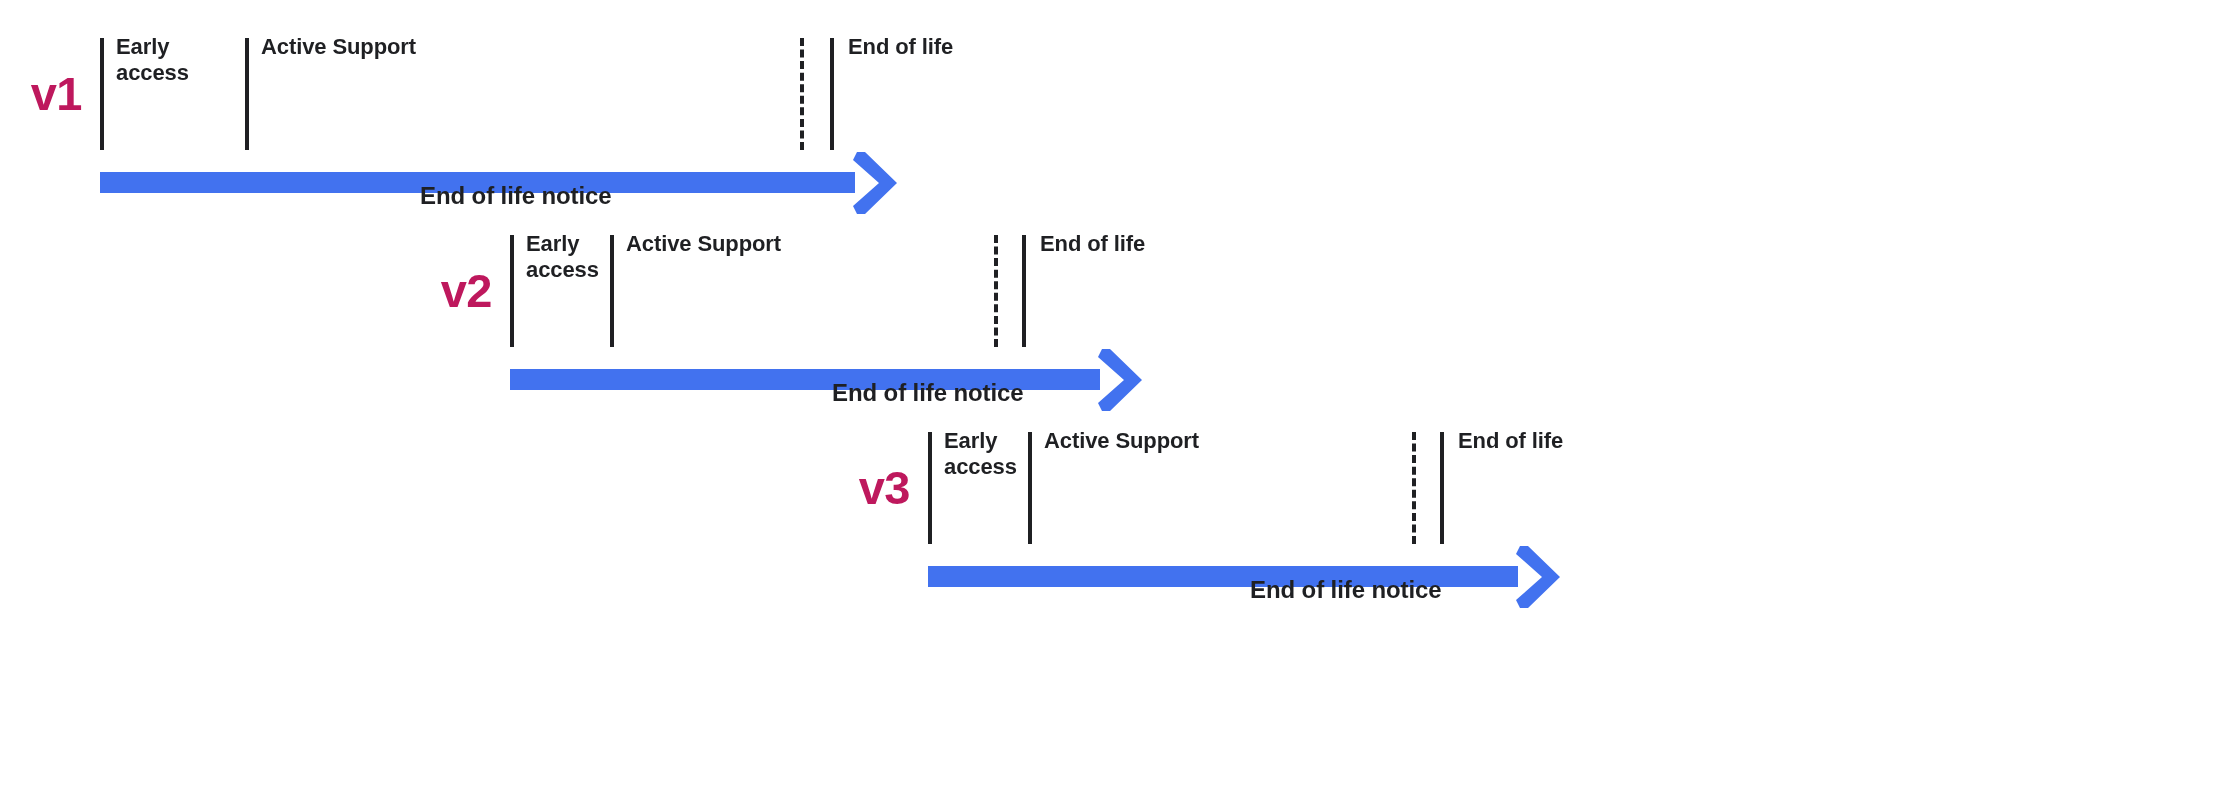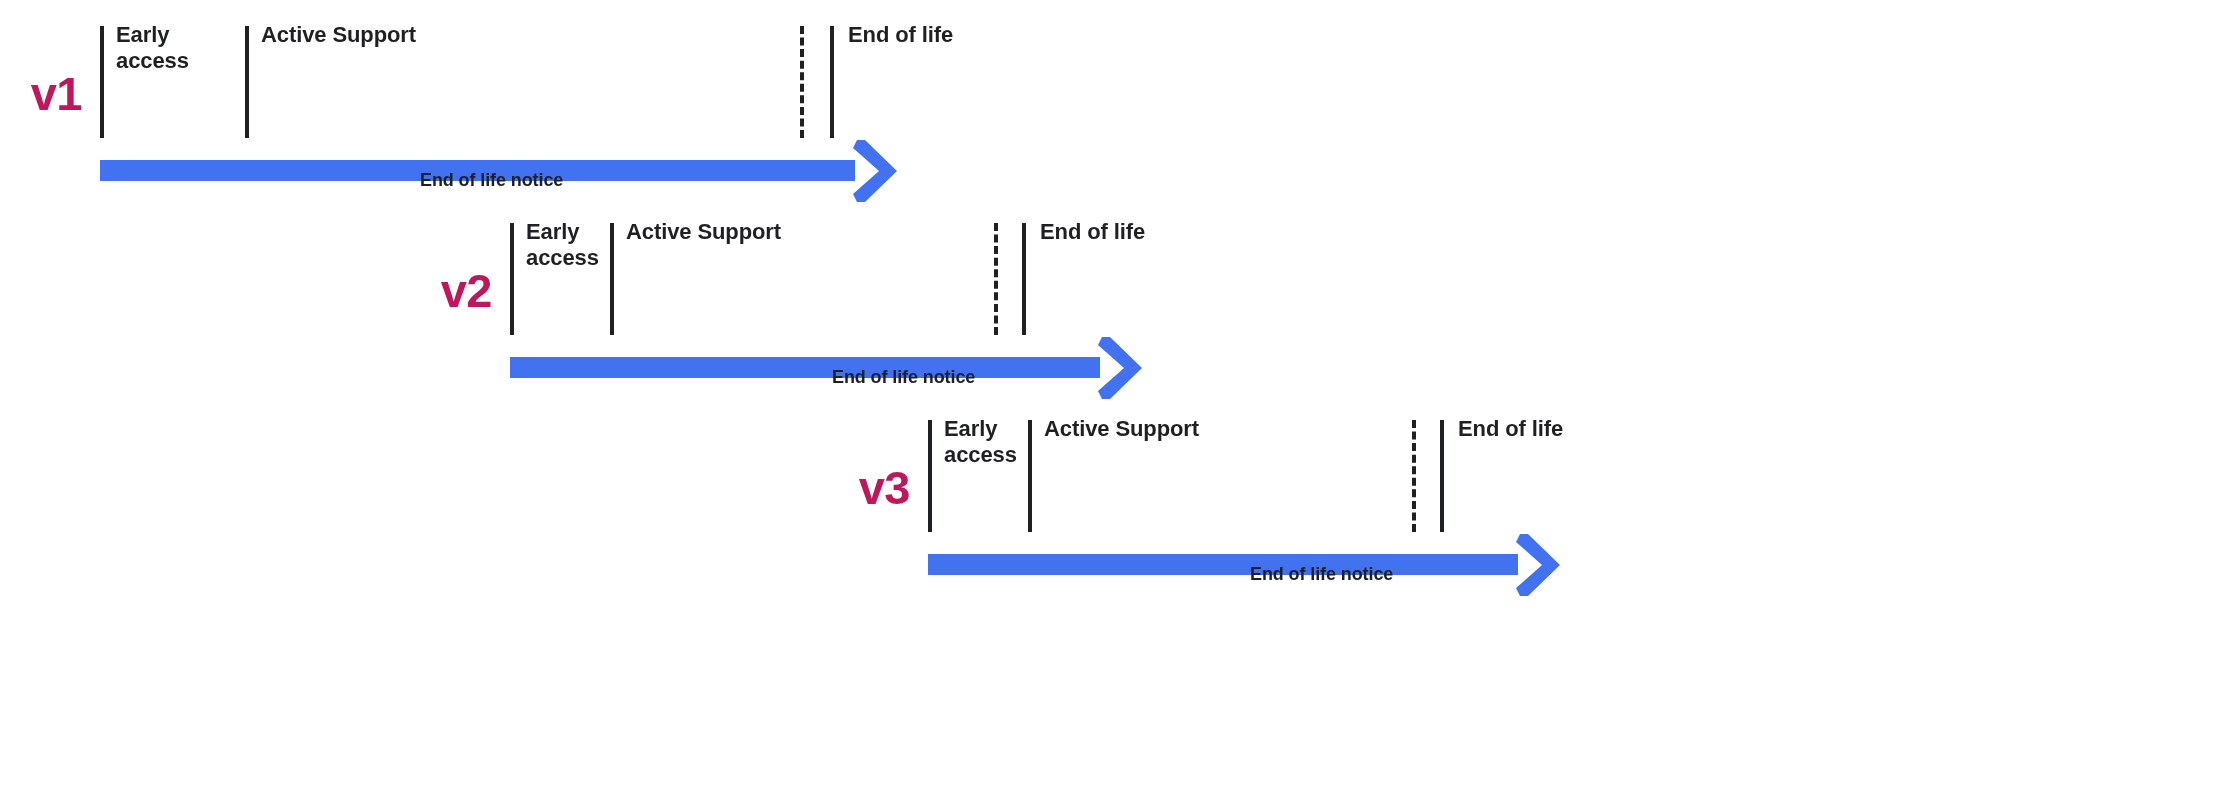--- a/index.html
+++ b/index.html
@@ -39,21 +39,21 @@
     letter-spacing: -0.5px;
     color: #be185d;
     line-height: 1;
     white-space: nowrap;
   }
 
   
   .track {
     position: absolute;
     left: 90px;
-    top: 0;
+    top: 12px;
     height: 230px;
   }
 
   
   .divider {
     position: absolute;
     top: 8px;
     width: 4px;
     height: 112px;
     background: #1f2023;
@@ -102,21 +102,21 @@
   .arrow-head svg {
     display: block;
     width: 46px;
     height: 62px;
   }
 
   
   .notice-label {
     position: absolute;
     top: 152px;
-    font-size: 18px;
+    font-size: 24px;
     font-weight: 700;
     color: #1f2023;
     white-space: nowrap;
     letter-spacing: -0.1px;
   }
 </style>
 </head>
 <body>
 
 <div id="diagram-root">

